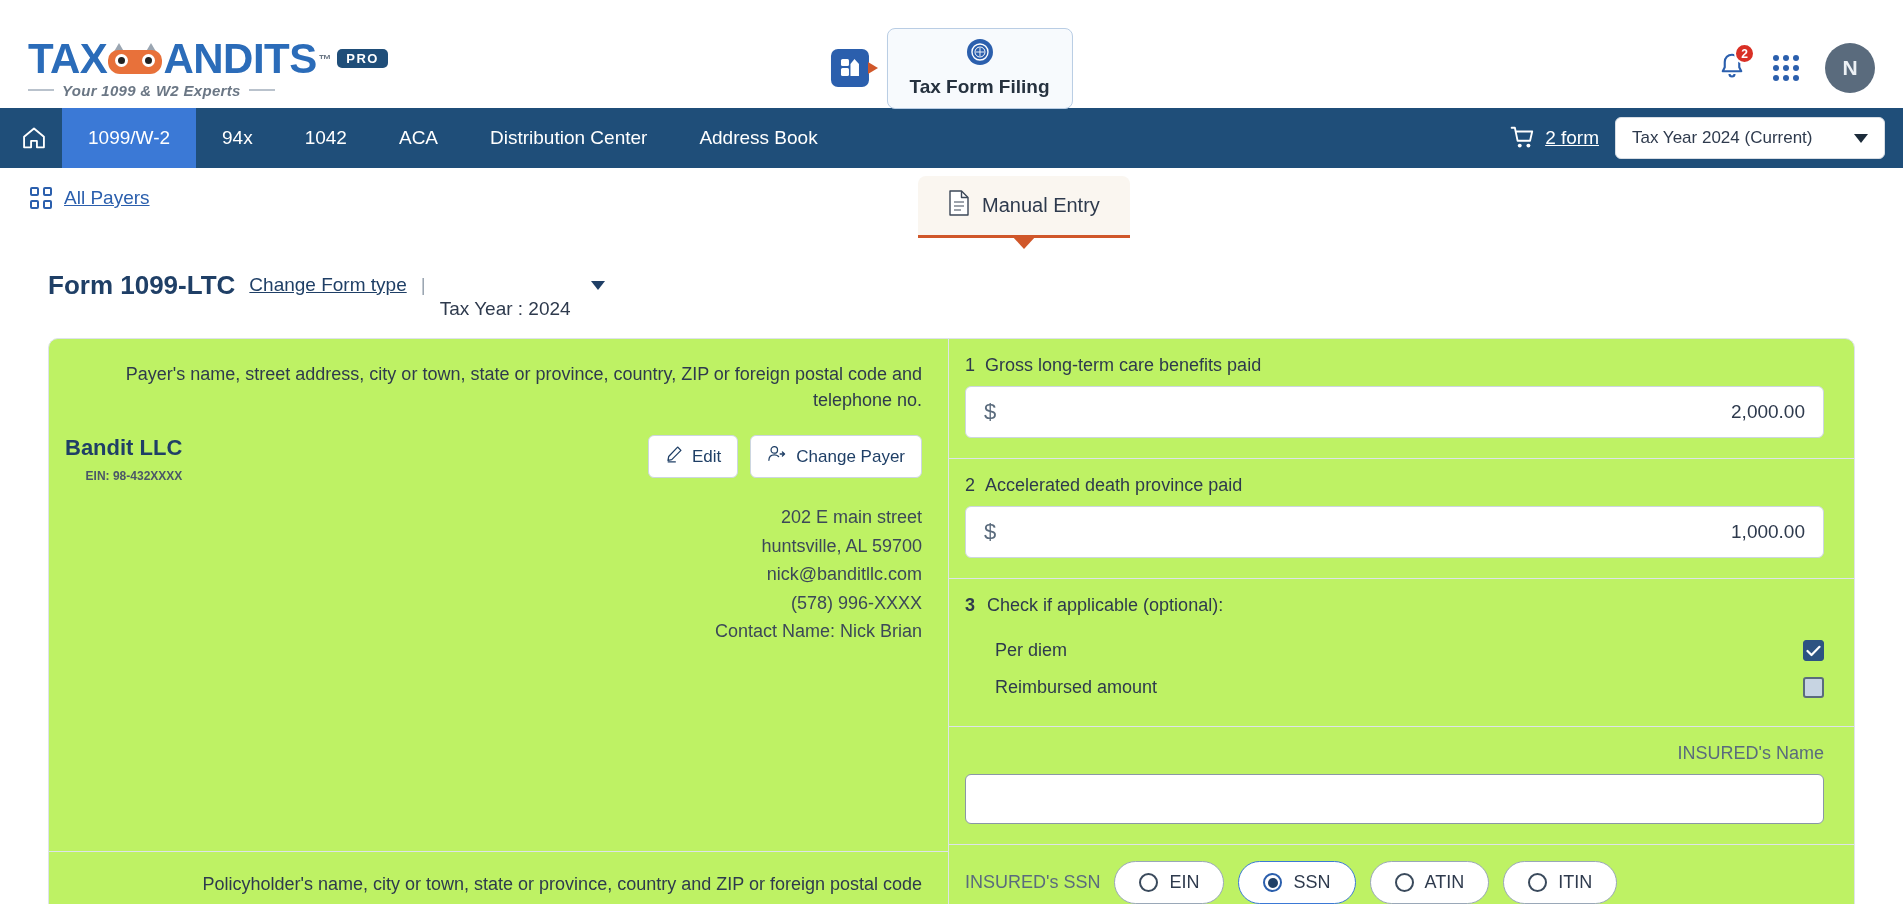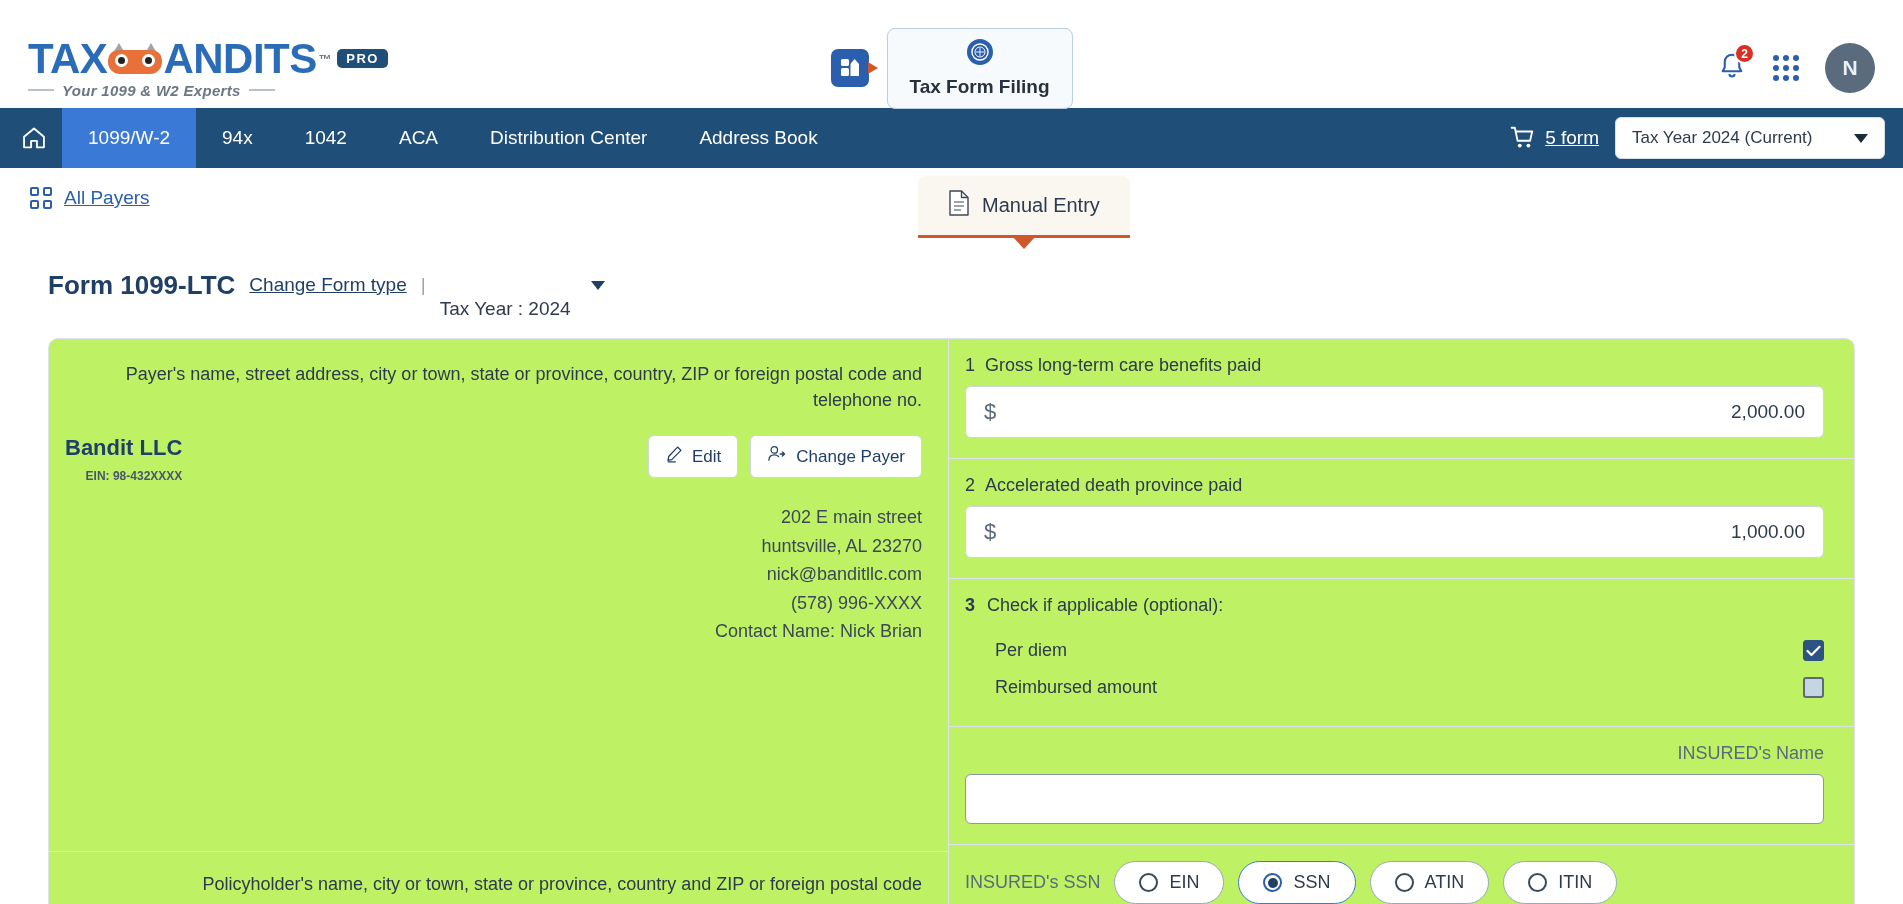--- a/index.html
+++ b/index.html
@@ -536,21 +536,21 @@
     <span>Address Book</span>
   </div>
 
   <div class="nav-right">
     <div class="cart-link">
       <svg width="26" height="26" viewBox="0 0 24 24">
         <path d="M1.5 2.5 H4.5 L7 14.5 H18.5 L20.5 6 H5.3" fill="none" stroke="#ffffff" stroke-width="1.7" stroke-linejoin="round" stroke-linecap="round"></path>
         <circle cx="9" cy="19" r="1.8" fill="#ffffff"></circle>
         <circle cx="17" cy="19" r="1.8" fill="#ffffff"></circle>
       </svg>
-      <span class="txt">5 form</span>
+      <span class="txt">2 form</span>
     </div>
     <div class="year-select">
       <span>Tax Year 2024 (Current)</span>
       <span class="caret-dn"></span>
     </div>
   </div>
 </div>
 
 <div class="subbar">
   <div class="allpayers">
@@ -612,21 +612,21 @@
                 <path d="M14.5 10 L19 10 M17 7.8 L19.4 10 L17 12.2" fill="none" stroke="#1f3f66" stroke-width="1.4" stroke-linecap="round" stroke-linejoin="round"></path>
               </svg>
             </span>
             <span>Change Payer</span>
           </div>
         </div>
       </div>
 
       <div class="payer-addr">
         <div>202 E main street</div>
-        <div>huntsville, AL 23270</div>
+        <div>huntsville, AL 59700</div>
         <div>nick@banditllc.com</div>
         <div>(578) 996-XXXX</div>
         <div>Contact Name: Nick Brian</div>
       </div>
     </div>
 
     <div class="policy-legend">Policyholder's name, city or town, state or province, country and ZIP or foreign postal code</div>
   </div>
 
   <div class="card-right">

